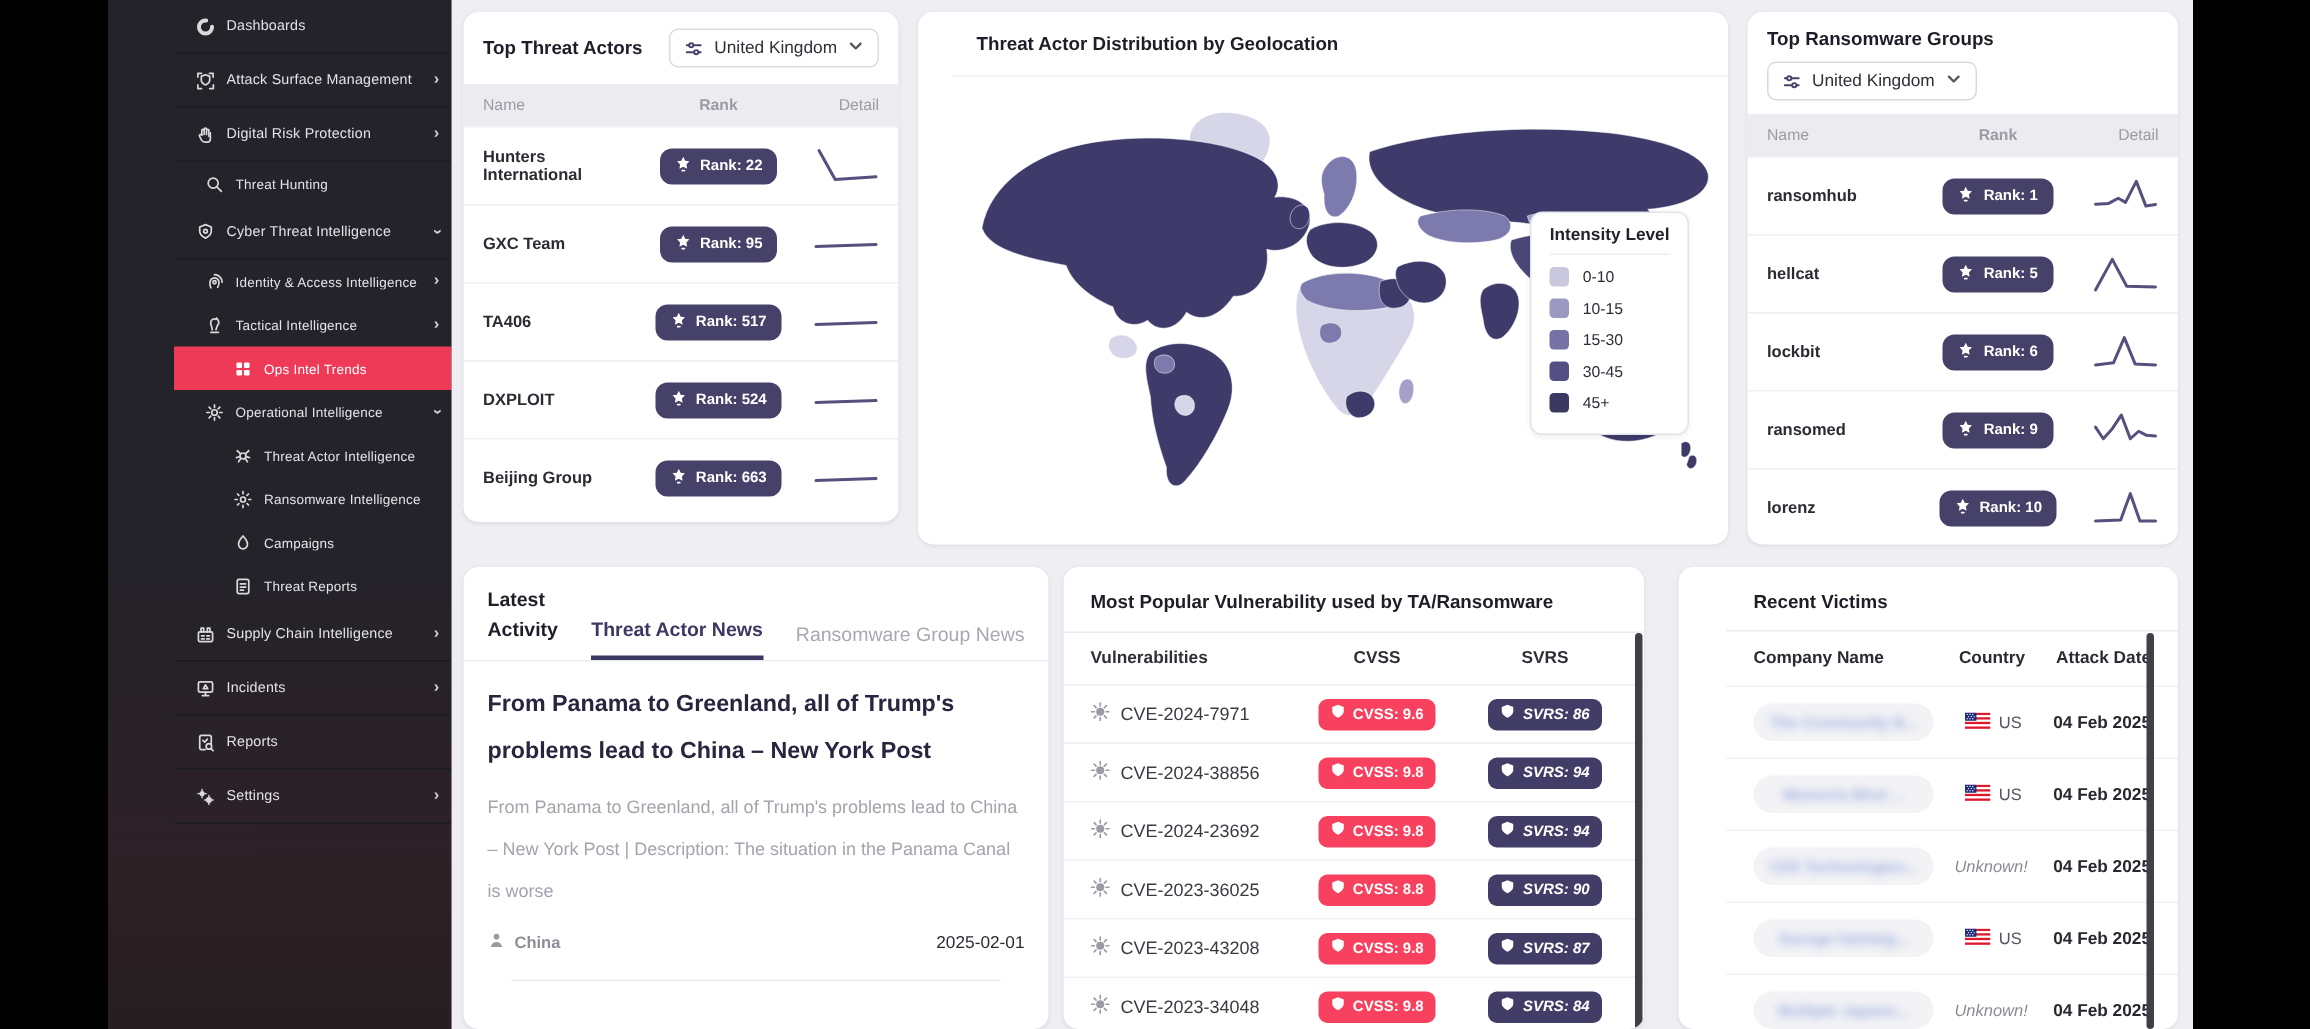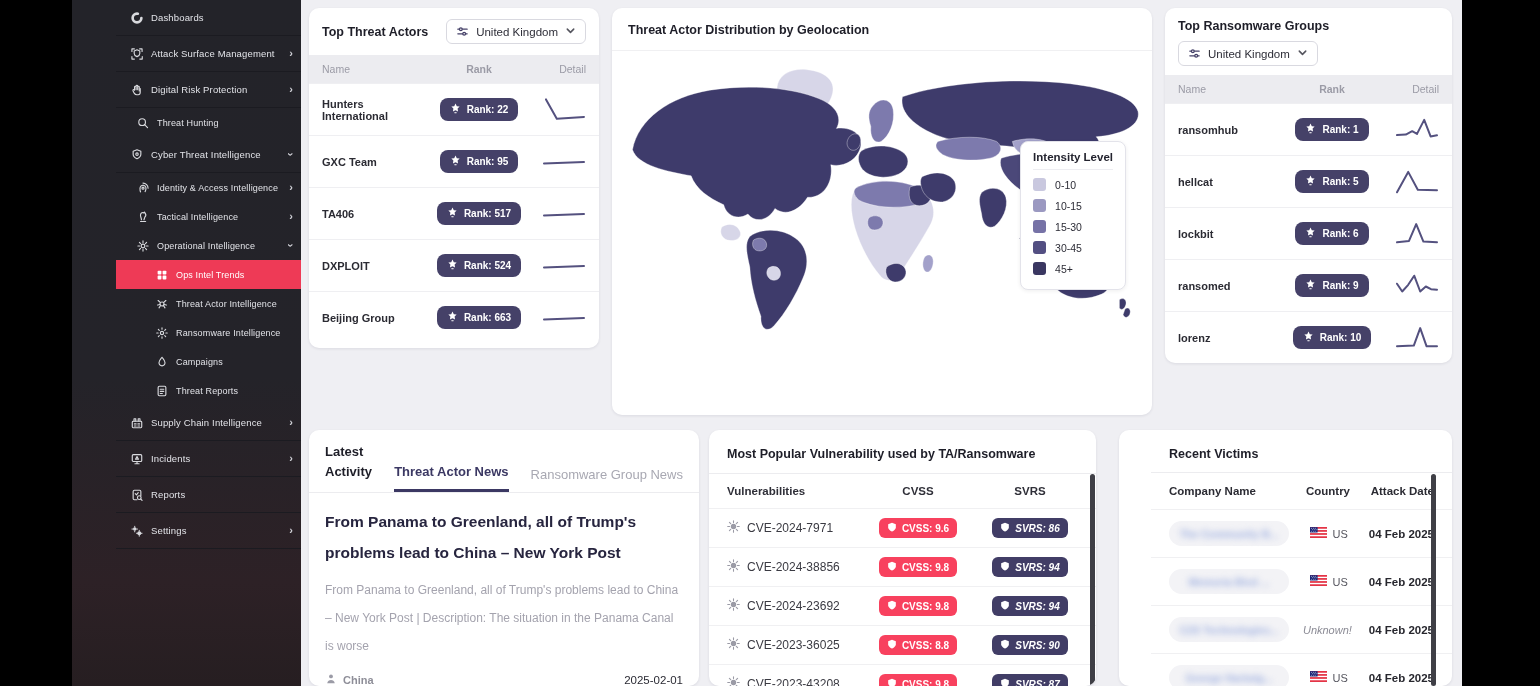--- a/index.html
+++ b/index.html
@@ -22,21 +22,21 @@
   .side-item.active{background:#ee3a56;color:#fff;border-bottom:none;}
   .side-item.active .icon{color:#fff;}
 
   
   .main{flex:1;min-width:0;background:#efeff3;padding:8px 10px 0 8px;display:flex;flex-direction:column;overflow:hidden;}
   .card{background:#fff;border-radius:10px;box-shadow:0 1px 3px rgba(25,25,50,.09);overflow:hidden;}
   .row-top{display:flex;gap:13px;flex-shrink:0;}
   .row-bottom{display:flex;margin-top:15px;flex:1;min-height:0;}
 
   .card-actors{width:290px;height:340px;}
-  .card-map{flex:1;min-width:0;height:407px;position:relative;}
+  .card-map{flex:1;min-width:0;height:355px;position:relative;padding-left:23px;}
   .card-ransom{width:287px;height:355px;}
   .card-news{width:390px;margin-right:10px;}
   .card-vulns{width:387px;margin-right:23px;position:relative;}
   .card-victims{flex:1;min-width:0;position:relative;padding-left:32px;}
 
   .panel-title{font-size:12.5px;font-weight:bold;color:#1e1e28;}
   .dropdown{display:inline-flex;align-items:center;gap:7px;border:1px solid #d9d9e0;border-radius:6px;
     padding:5px 9px;font-size:11.5px;color:#2e2e38;background:#fff;cursor:pointer;white-space:nowrap;}
   .dropdown .dicon{display:flex;color:#454168;}
 
@@ -179,42 +179,42 @@
       </div>
       <div class="side-item lvl1">
         <span class="icon">
           <svg viewBox="0 0 16 16" width="14" height="14" fill="none" stroke="currentColor" stroke-width="1.3" stroke-linecap="round" stroke-linejoin="round">
             <path d="M5.2 13.2h5.8M6.2 11.2c0-3-1.5-3.4-1-5.9.4-2 2.4-2.8 3.9-2l.5-1 1 1.5c1 1.5.5 3.4-.5 4.4l-1 3"></path>
           </svg>
         </span>
         <span class="lbl">Tactical Intelligence</span>
         <span class="chev">›</span>
       </div>
-      <div class="side-item lvl1">
-        <span class="icon">
-          <svg viewBox="0 0 16 16" width="14" height="14" fill="none" stroke="currentColor" stroke-width="1.3" stroke-linecap="round" stroke-linejoin="round">
-            <circle cx="8" cy="8" r="2.1"></circle>
-            <path d="M8 2.2v1.9M8 11.9v1.9M2.2 8h1.9M11.9 8h1.9M3.9 3.9l1.3 1.3M10.8 10.8l1.3 1.3M12.1 3.9l-1.3 1.3M5.2 10.8l-1.3 1.3"></path>
-          </svg>
-        </span>
-        <span class="lbl">Operational Intelligence</span>
-        <span class="chev down">›</span>
-      </div>
       <div class="side-item lvl2 active">
         <span class="icon">
           <svg viewBox="0 0 16 16" width="14" height="14" fill="none" stroke="currentColor" stroke-width="1.3" stroke-linecap="round" stroke-linejoin="round">
             <g fill="currentColor" stroke="none">
               <rect x="3" y="3" width="4.3" height="4.3" rx="1"></rect>
               <rect x="8.7" y="3" width="4.3" height="4.3" rx="1"></rect>
               <rect x="3" y="8.7" width="4.3" height="4.3" rx="1"></rect>
               <rect x="8.7" y="8.7" width="4.3" height="4.3" rx="1"></rect>
             </g>
           </svg>
         </span>
         <span class="lbl">Ops Intel Trends</span>
+      </div>
+      <div class="side-item lvl1">
+        <span class="icon">
+          <svg viewBox="0 0 16 16" width="14" height="14" fill="none" stroke="currentColor" stroke-width="1.3" stroke-linecap="round" stroke-linejoin="round">
+            <circle cx="8" cy="8" r="2.1"></circle>
+            <path d="M8 2.2v1.9M8 11.9v1.9M2.2 8h1.9M11.9 8h1.9M3.9 3.9l1.3 1.3M10.8 10.8l1.3 1.3M12.1 3.9l-1.3 1.3M5.2 10.8l-1.3 1.3"></path>
+          </svg>
+        </span>
+        <span class="lbl">Operational Intelligence</span>
+        <span class="chev down">›</span>
       </div>
       <div class="side-item lvl2">
         <span class="icon">
           <svg viewBox="0 0 16 16" width="14" height="14" fill="none" stroke="currentColor" stroke-width="1.3" stroke-linecap="round" stroke-linejoin="round">
             <circle cx="8" cy="8" r="2.3"></circle>
             <path d="M6 6.2L3.6 4M10 6.2L12.4 4M5.6 8.5L3 9.2M10.4 8.5l2.6.7M6.2 10l-1.6 2.4M9.8 10l1.6 2.4"></path>
           </svg>
         </span>
         <span class="lbl">Threat Actor Intelligence</span>
       </div>

